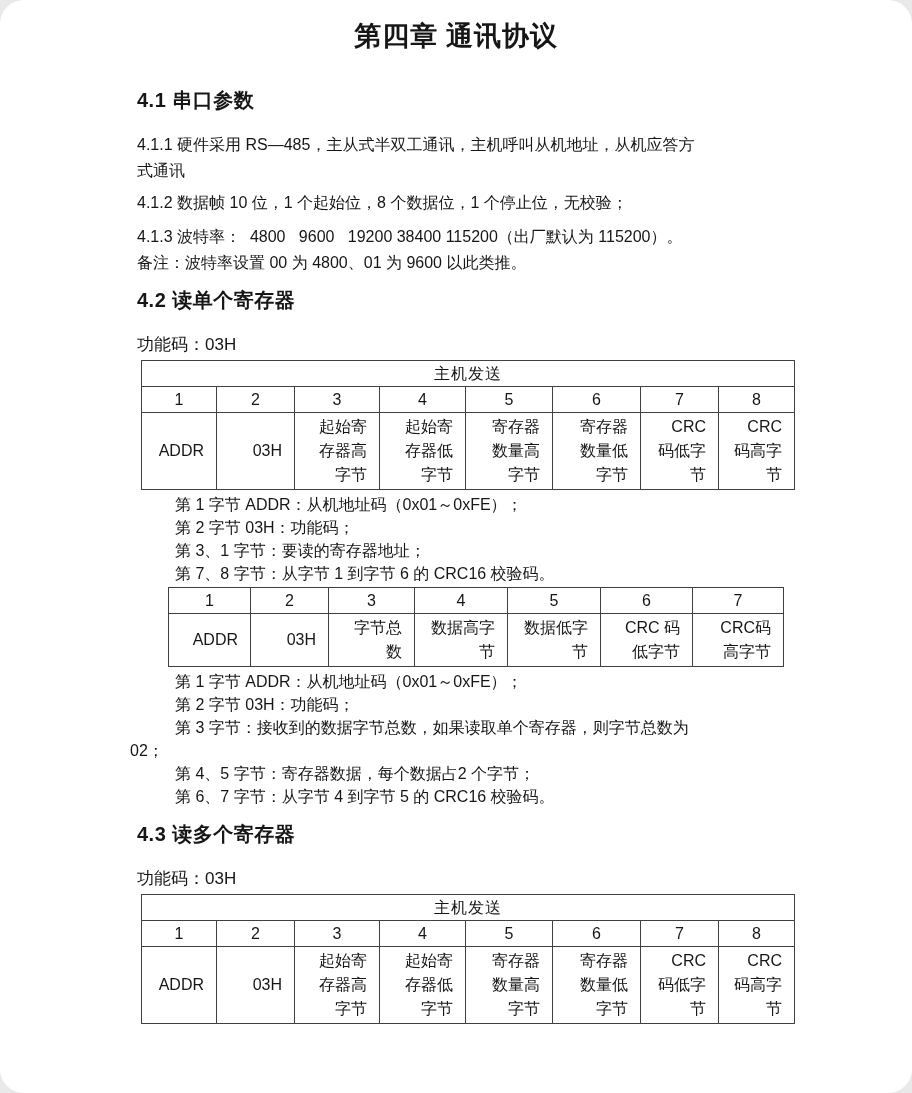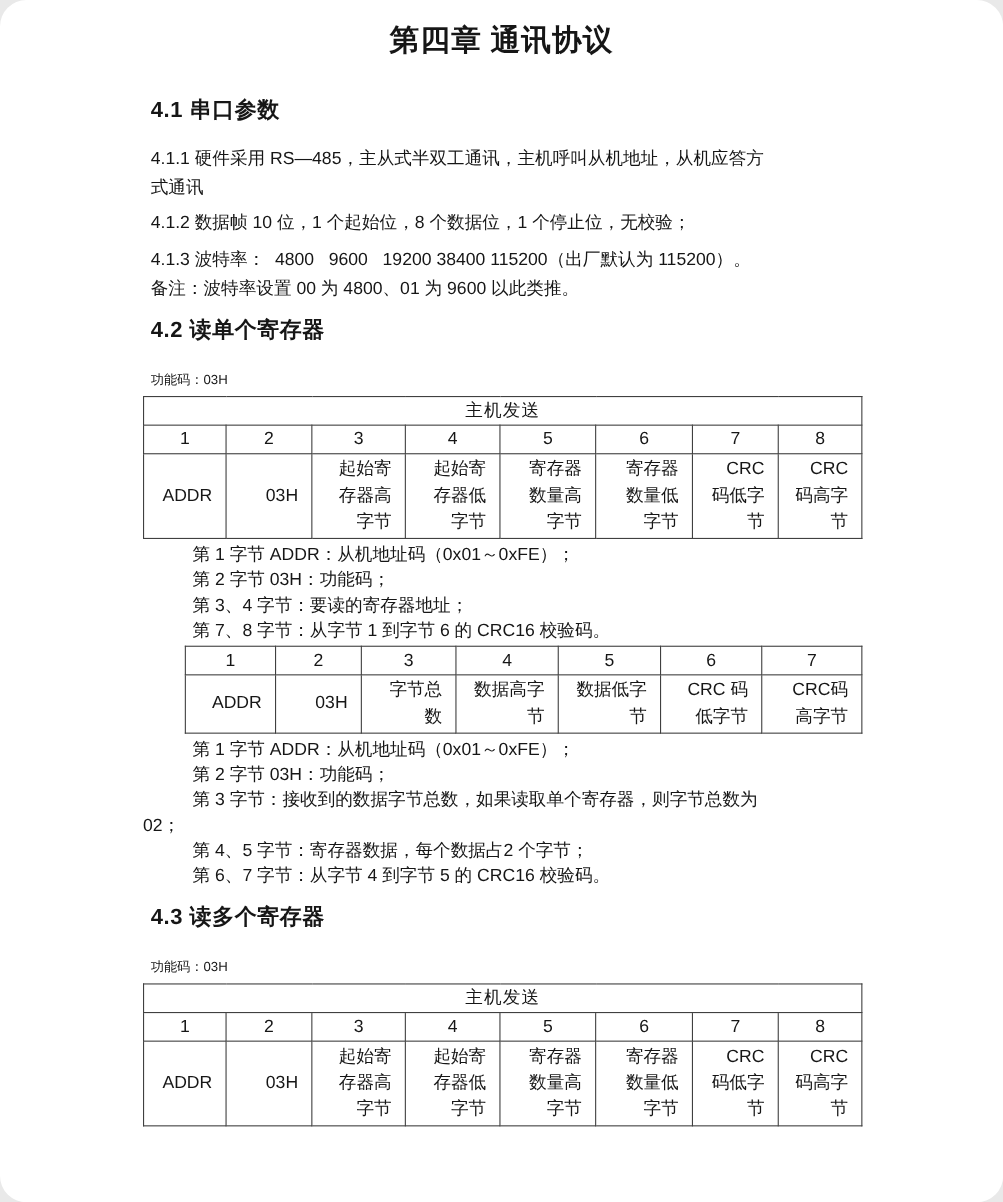--- a/index.html
+++ b/index.html
@@ -18,27 +18,28 @@
   }
   .sec-heading{
     font-size:20px;font-weight:bold;line-height:24px;
     margin:34px 0 0 7px;letter-spacing:0.5px;
   }
   .sec-heading.h42{margin-top:12px;}
   .sec-heading.h43{margin-top:14px;}
   .body-line{font-size:16px;line-height:26px;margin:0 0 0 7px;white-space:pre-wrap;}
   .body-line.gap{margin-top:6px;}
   .body-line.gap8{margin-top:8px;}
-  .fc-line{font-size:12px;line-height:26px;margin:20px 0 0 7px;}
+  .fc-line{font-size:17px;line-height:26px;margin:20px 0 0 7px;}
   .note-line{font-size:16px;line-height:23px;margin:0;white-space:pre-wrap;}
   .note-line.indent{text-indent:45px;}
   .notes{margin-top:3px;}
   table.proto{
     border-collapse:collapse;table-layout:fixed;
     margin-top:2px;
+    margin-left:11px;
   }
   table.proto td{
     border:1px solid #404040;text-align:center;vertical-align:middle;
     font-size:16px;line-height:24px;padding:0;overflow:hidden;
   }
   table.proto td.caption-cell{height:25px;letter-spacing:1px;}
   table.proto td.num-cell{height:25px;font-size:16px;}
   table.proto td.field-cell{padding:0 12px;height:76px;text-align:right;}
   table.t2 td.field-cell{height:52px;}
   table.t2{margin-left:38px;}
@@ -99,21 +100,21 @@
         <td class="field-cell">寄存器数量低字节</td>
         <td class="field-cell">CRC 码低字节</td>
         <td class="field-cell">CRC 码高字节</td>
       </tr>
     </tbody>
       </table>
 
     <div class="notes">
       <p class="note-line indent">第 1 字节 ADDR：从机地址码（0x01～0xFE）；</p>
       <p class="note-line indent">第 2 字节 03H：功能码；</p>
-      <p class="note-line indent">第 3、4 字节：要读的寄存器地址；</p>
+      <p class="note-line indent">第 3、1 字节：要读的寄存器地址；</p>
       <p class="note-line indent">第 7、8 字节：从字节 1 到字节 6 的 CRC16 校验码。</p>
     </div>
 
     <table class="proto t2" style="width:615px;">
       <colgroup>
         <col style="width:82px">
           <col style="width:78px">
           <col style="width:86px">
           <col style="width:93px">
         <col style="width:93px">

